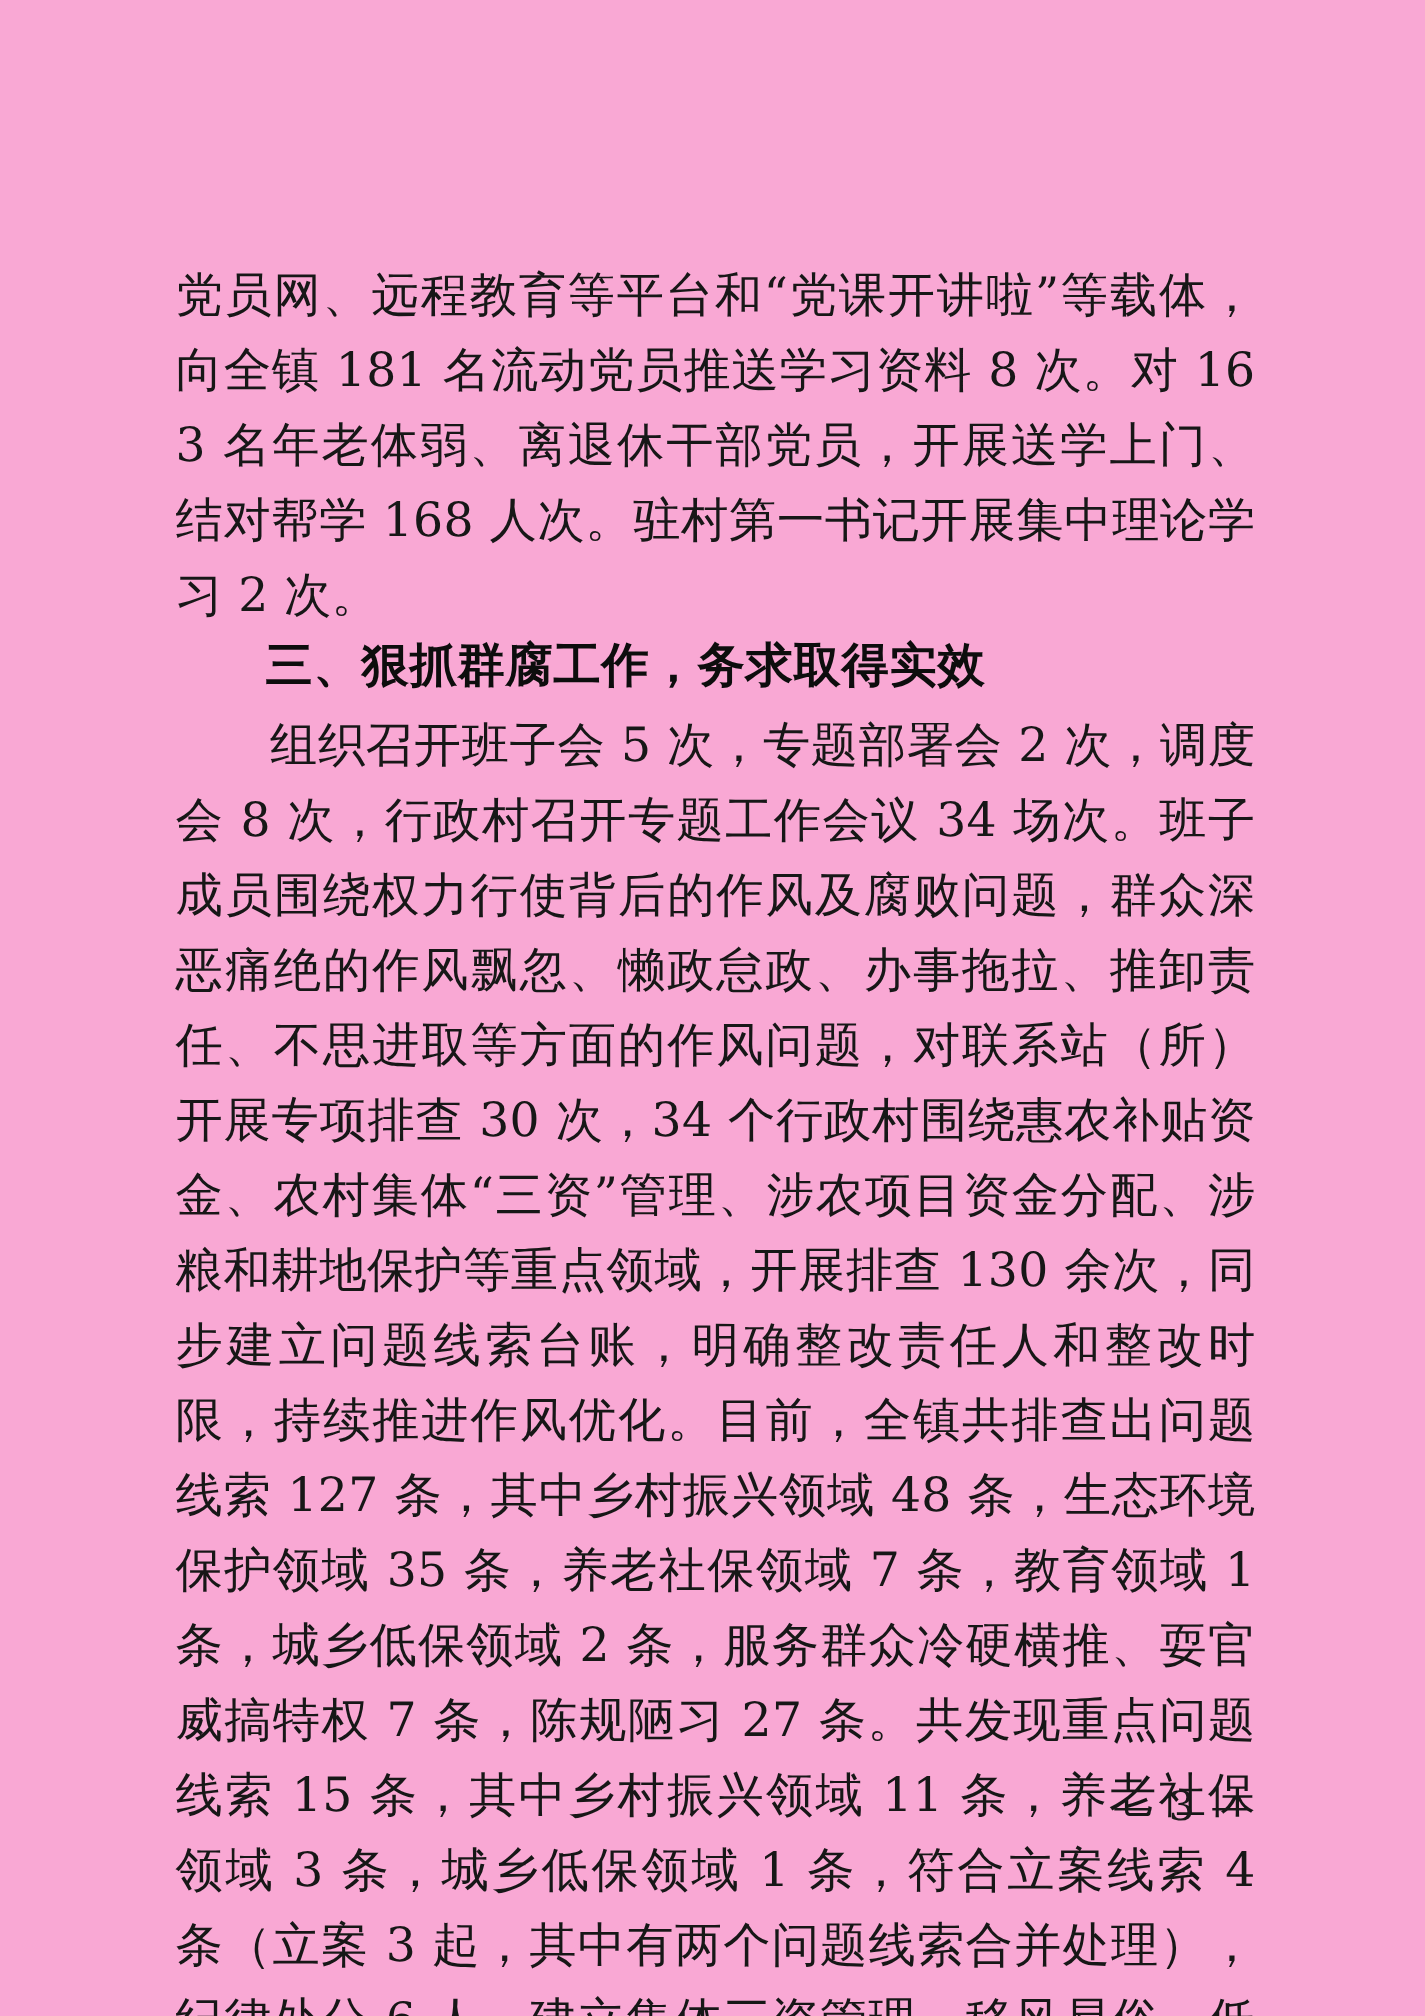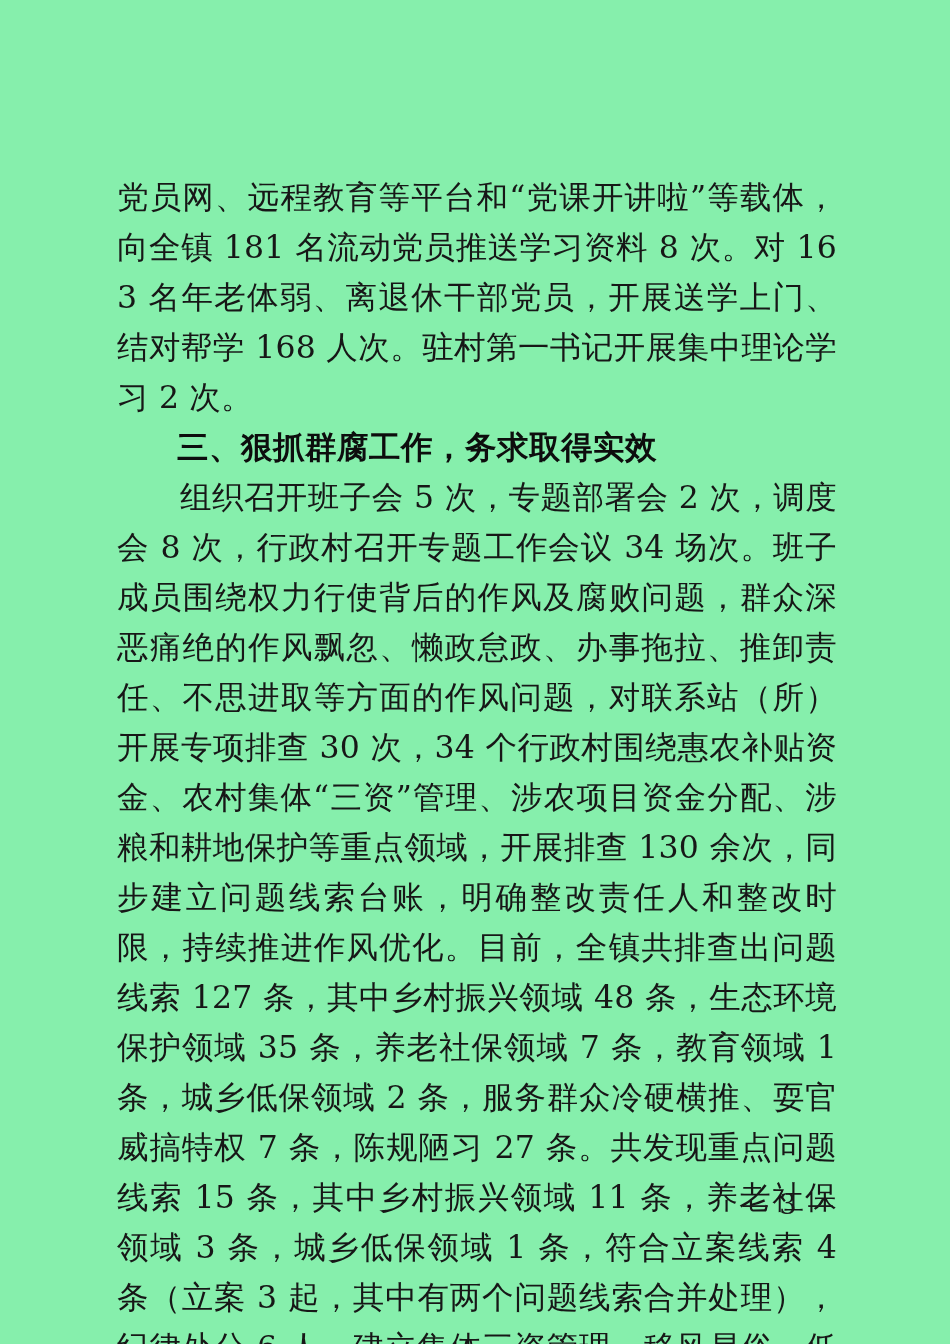--- a/index.html
+++ b/index.html
@@ -4,21 +4,21 @@
 <style>
   html, body {
     margin: 0;
     padding: 0;
     background: #ffffff;
   }
   .page {
     position: relative;
     width: 950px;
     height: 1344px;
-    background: #86efac;
+    background: #f9a8d4;
     overflow: hidden;
     box-sizing: border-box;
   }
   .content {
     position: absolute;
     left: 117px;
     top: 172px;
     width: 720px;
   }
   
@@ -33,21 +33,21 @@
     margin: 0 0 0 0;
     letter-spacing: 0.2px;
     word-break: break-all;
     -webkit-font-smoothing: antialiased;
   }
   .para.no-indent {
     text-indent: 0;
   }
   
   .heading {
-    font-family: Liberation Sans, sans-serif;
+    font-family: Liberation Mono, monospace;
     font-size: 31.5px;
     line-height: 50px;
     font-weight: 700;
     color: #0d0d0d;
     text-indent: 60px;
     margin: 0;
     letter-spacing: 0.5px;
   }
   
   .page-number {

